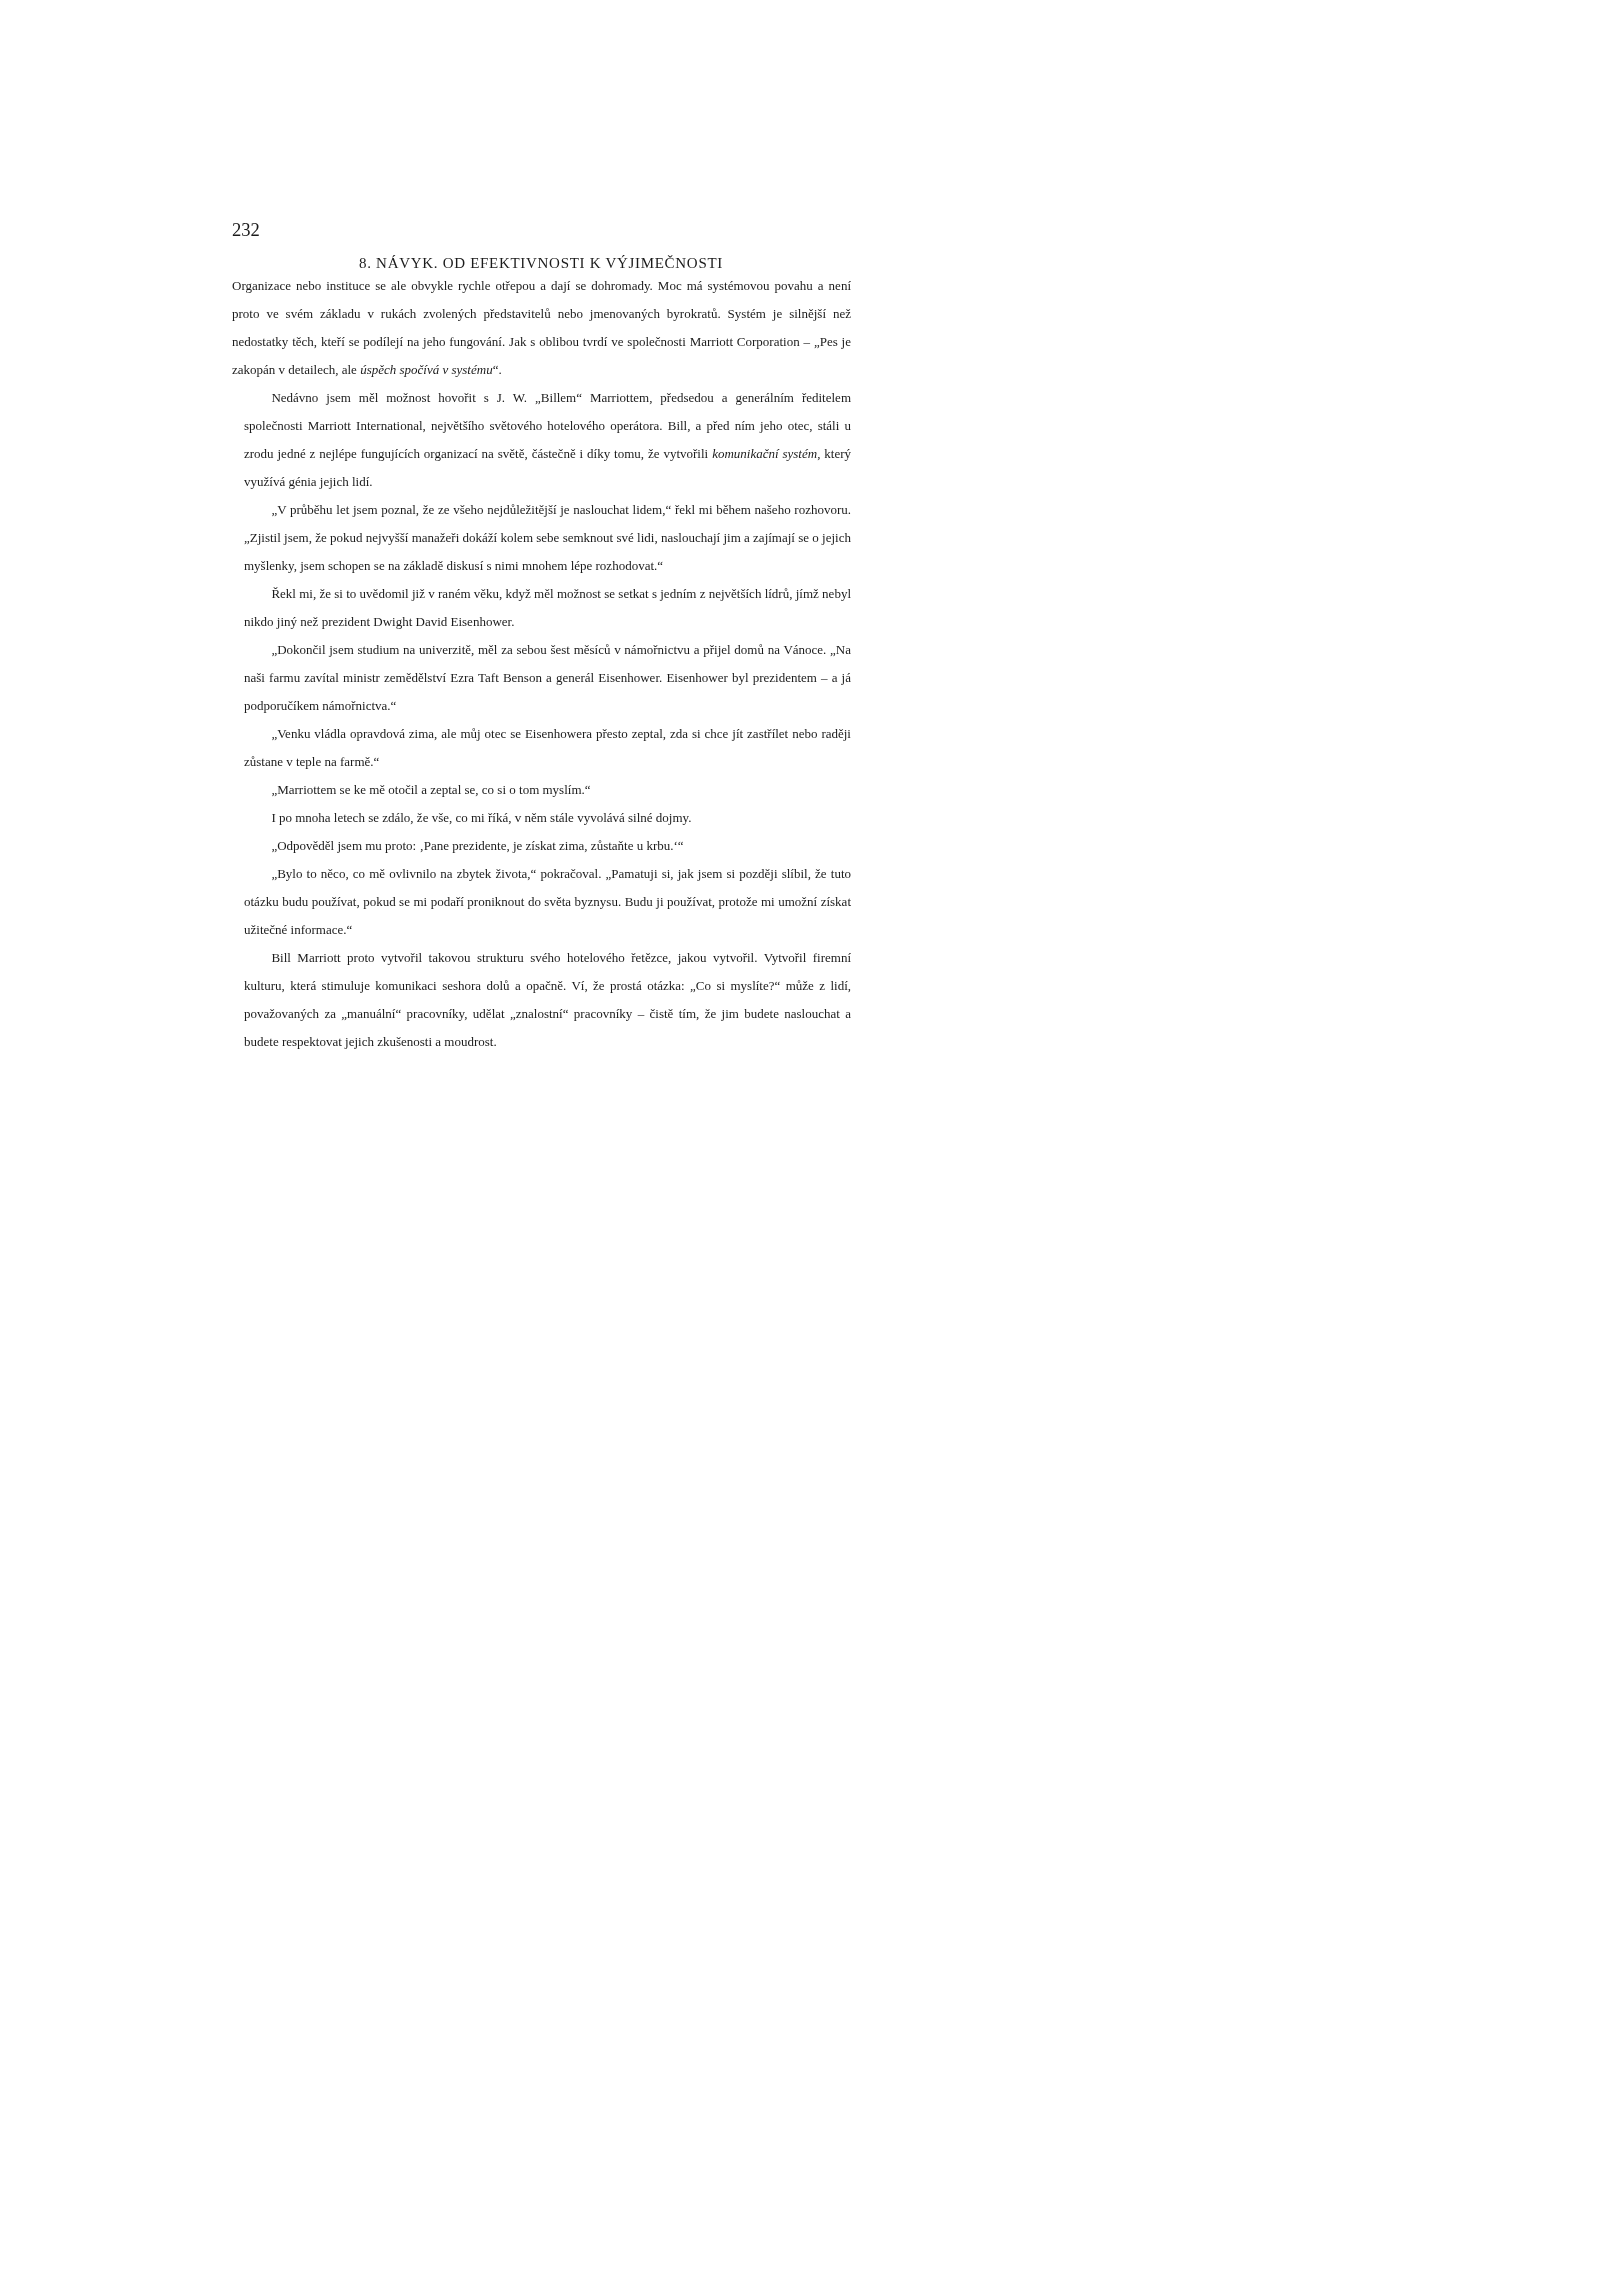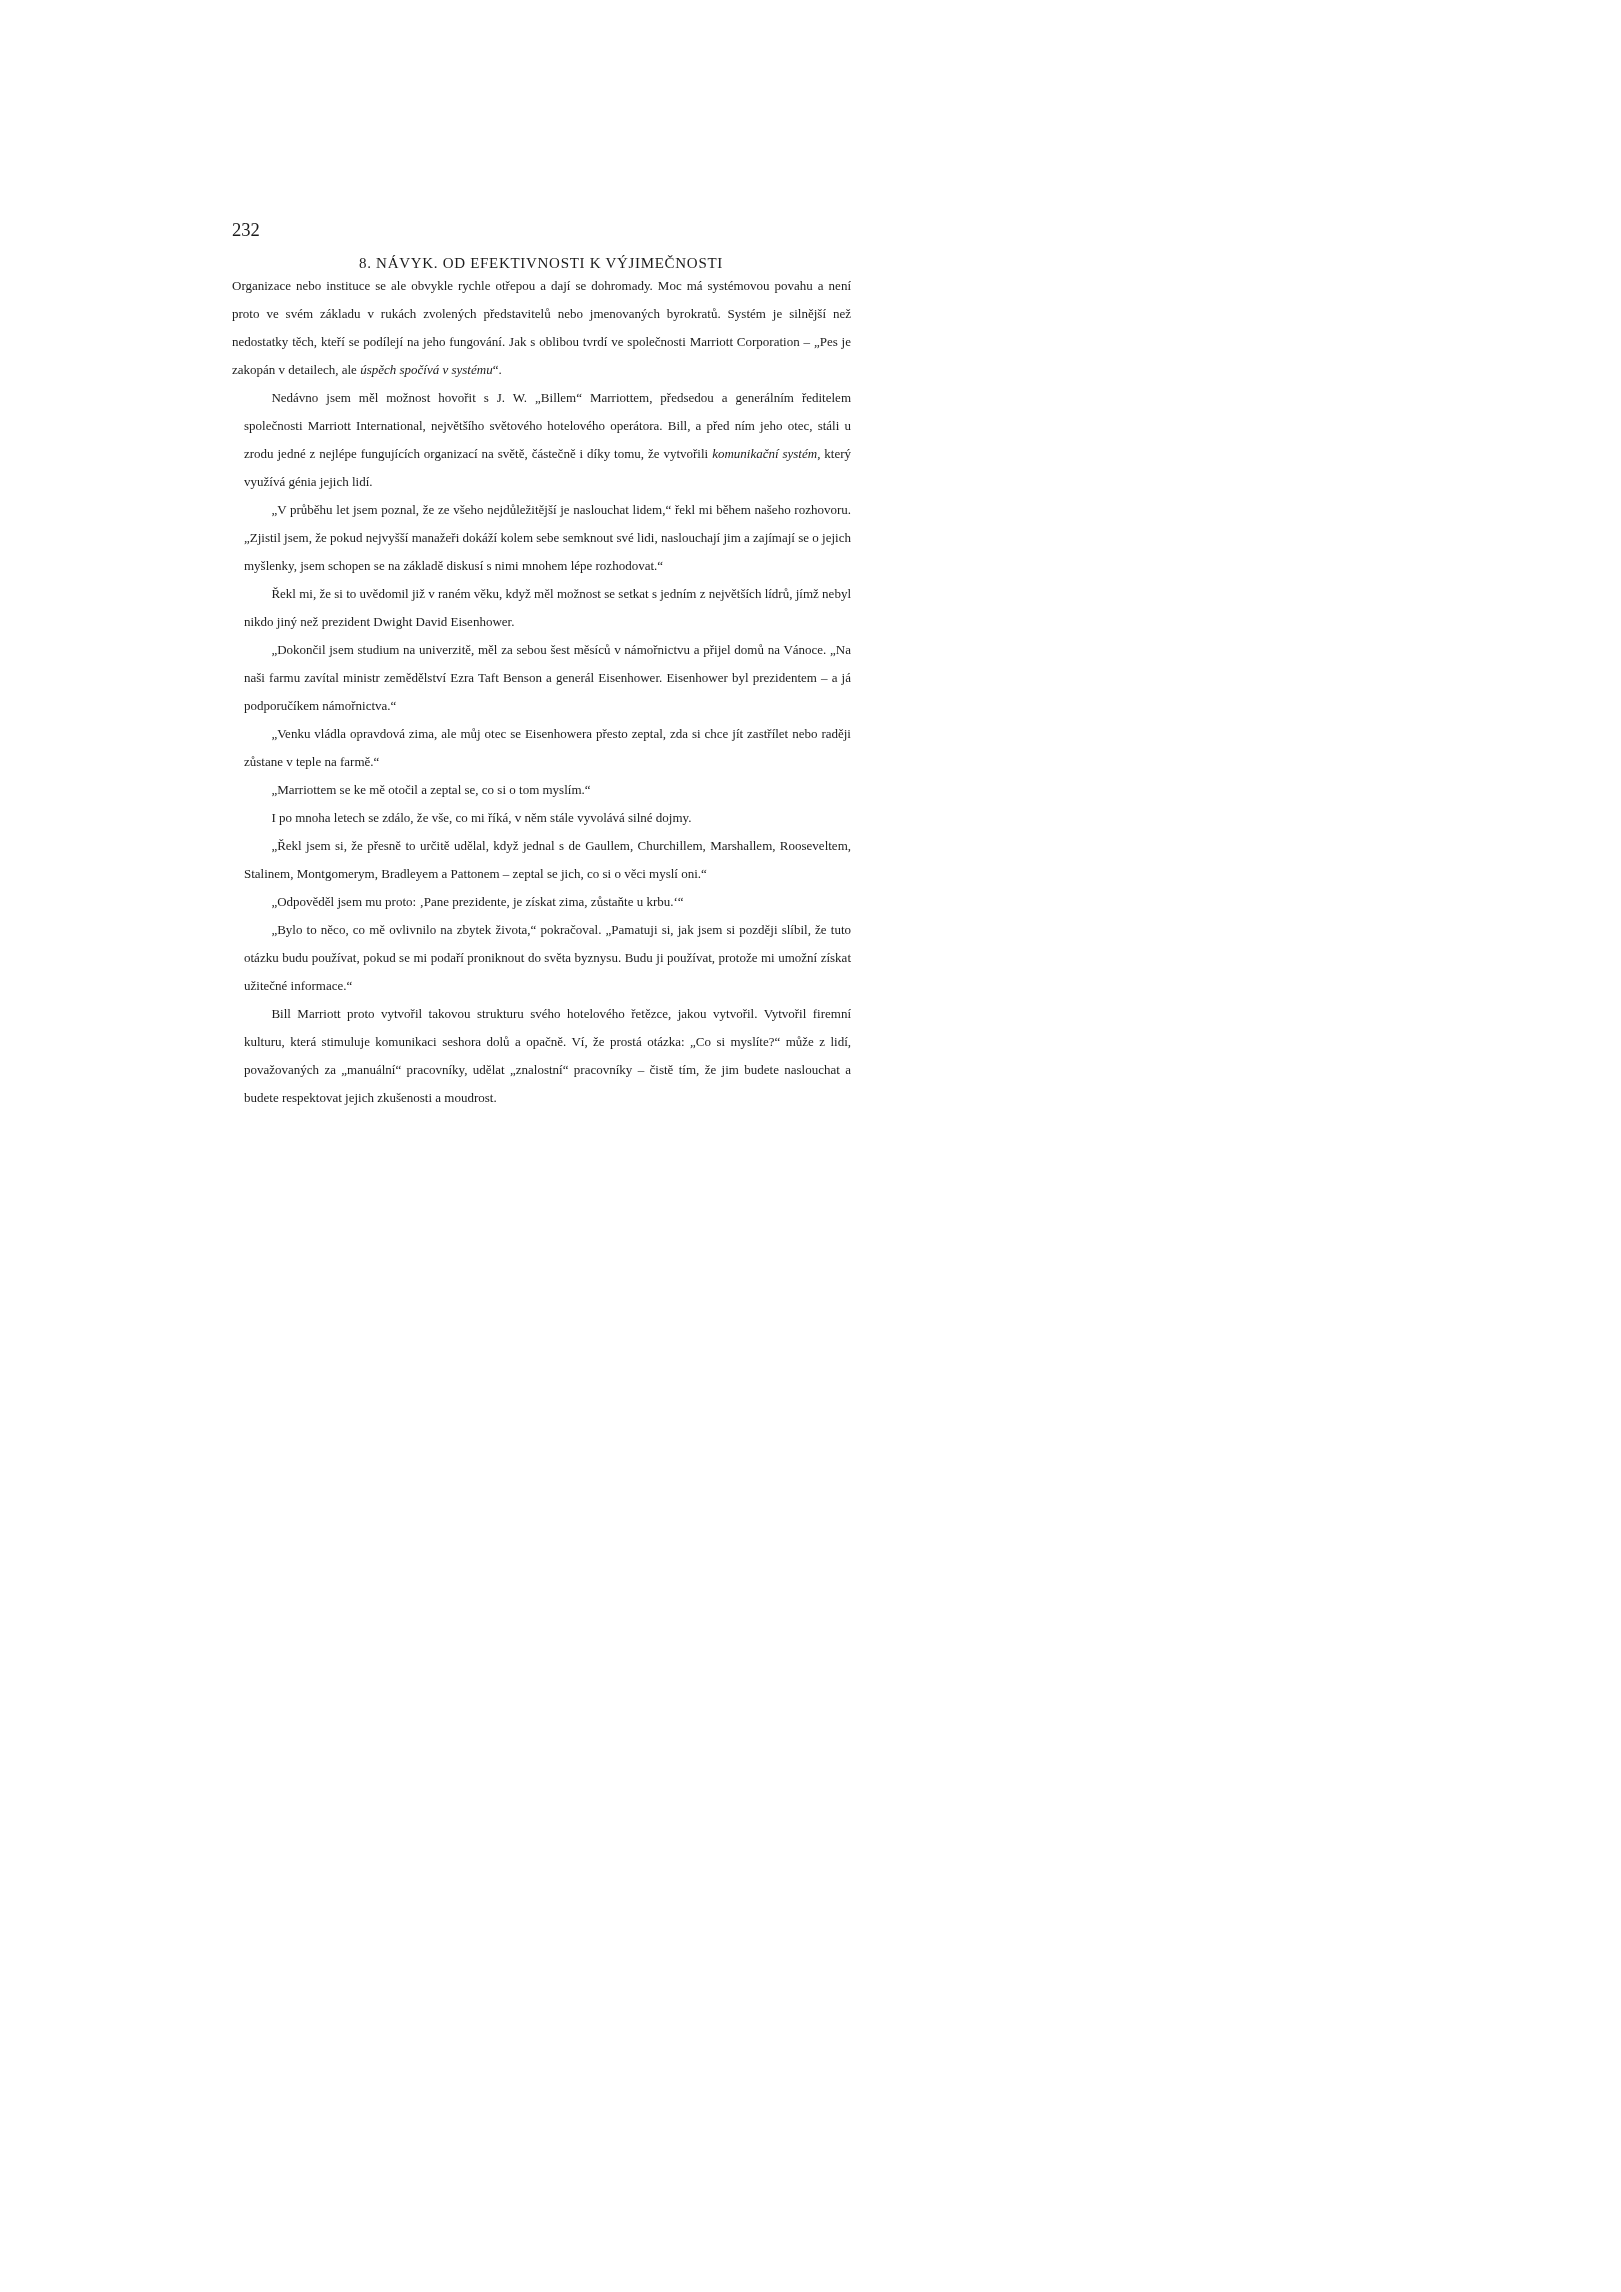--- a/index.html
+++ b/index.html
@@ -73,19 +73,18 @@
   </div>
   <div class="body-text">
       <p class="para"><span>Organizace nebo instituce se ale obvykle rychle otřepou a dají se dohromady. Moc má systémovou povahu a není proto ve svém základu v rukách zvolených představitelů nebo jmenovaných byrokratů. Systém je silnější než nedostatky těch, kteří se podílejí na jeho fungování. Jak s oblibou tvrdí ve společnosti Marriott Corporation – „Pes je zakopán v detailech, ale </span><em>úspěch spočívá v systému</em><span>“.</span></p>
       <p class="para indent"><span>Nedávno jsem měl možnost hovořit s J. W. „Billem“ Marriottem, předsedou a generálním ředitelem společnosti Marriott International, největšího světového hotelového operátora. Bill, a před ním jeho otec, stáli u zrodu jedné z nejlépe fungujících organizací na světě, částečně i díky tomu, že vytvořili </span><em>komunikační systém</em><span>, který využívá génia jejich lidí.</span></p>
       <p class="para indent"><span>„V průběhu let jsem poznal, že ze všeho nejdůležitější je naslouchat lidem,“ řekl mi během našeho rozhovoru. „Zjistil jsem, že pokud nejvyšší manažeři dokáží kolem sebe semknout své lidi, naslouchají jim a zajímají se o jejich myšlenky, jsem schopen se na základě diskusí s nimi mnohem lépe rozhodovat.“</span></p>
       <p class="para indent"><span>Řekl mi, že si to uvědomil již v raném věku, když měl možnost se setkat s jedním z největších lídrů, jímž nebyl nikdo jiný než prezident Dwight David Eisenhower.</span></p>
       <p class="para indent"><span>„Dokončil jsem studium na univerzitě, měl za sebou šest měsíců v námořnictvu a přijel domů na Vánoce. „Na naši farmu zavítal ministr zemědělství Ezra Taft Benson a generál Eisenhower. Eisenhower byl prezidentem – a já podporučíkem námořnictva.“</span></p>
       <p class="para indent"><span>„Venku vládla opravdová zima, ale můj otec se Eisenhowera přesto zeptal, zda si chce jít zastřílet nebo raději zůstane v teple na farmě.“</span></p>
       <p class="para indent"><span>„Marriottem se ke mě otočil a zeptal se, co si o tom myslím.“</span></p>
       <p class="para indent"><span>I po mnoha letech se zdálo, že vše, co mi říká, v něm stále vyvolává silné dojmy.</span></p>
-      <p class="para indent"><span>„Řekl jsem si, že přesně to určitě udělal, když jednal s de Gaullem, Churchillem, Marshallem, Rooseveltem, Stalinem, Montgomerym, Bradleyem a Pattonem – zeptal se jich, co si o věci myslí oni.“</span></p>
       <p class="para indent"><span>„Odpověděl jsem mu proto: ‚Pane prezidente, je získat zima, zůstaňte u krbu.‘“</span></p>
       <p class="para indent"><span>„Bylo to něco, co mě ovlivnilo na zbytek života,“ pokračoval. „Pamatuji si, jak jsem si později slíbil, že tuto otázku budu používat, pokud se mi podaří proniknout do světa byznysu. Budu ji používat, protože mi umožní získat užitečné informace.“</span></p>
       <p class="para indent"><span>Bill Marriott proto vytvořil takovou strukturu svého hotelového řetězce, jakou vytvořil. Vytvořil firemní kulturu, která stimuluje komunikaci seshora dolů a opačně. Ví, že prostá otázka: „Co si myslíte?“ může z lidí, považovaných za „manuální“ pracovníky, udělat „znalostní“ pracovníky – čistě tím, že jim budete naslouchat a budete respektovat jejich zkušenosti a moudrost.</span></p>
     </div>
 </div>
 
 
 </body></html>

